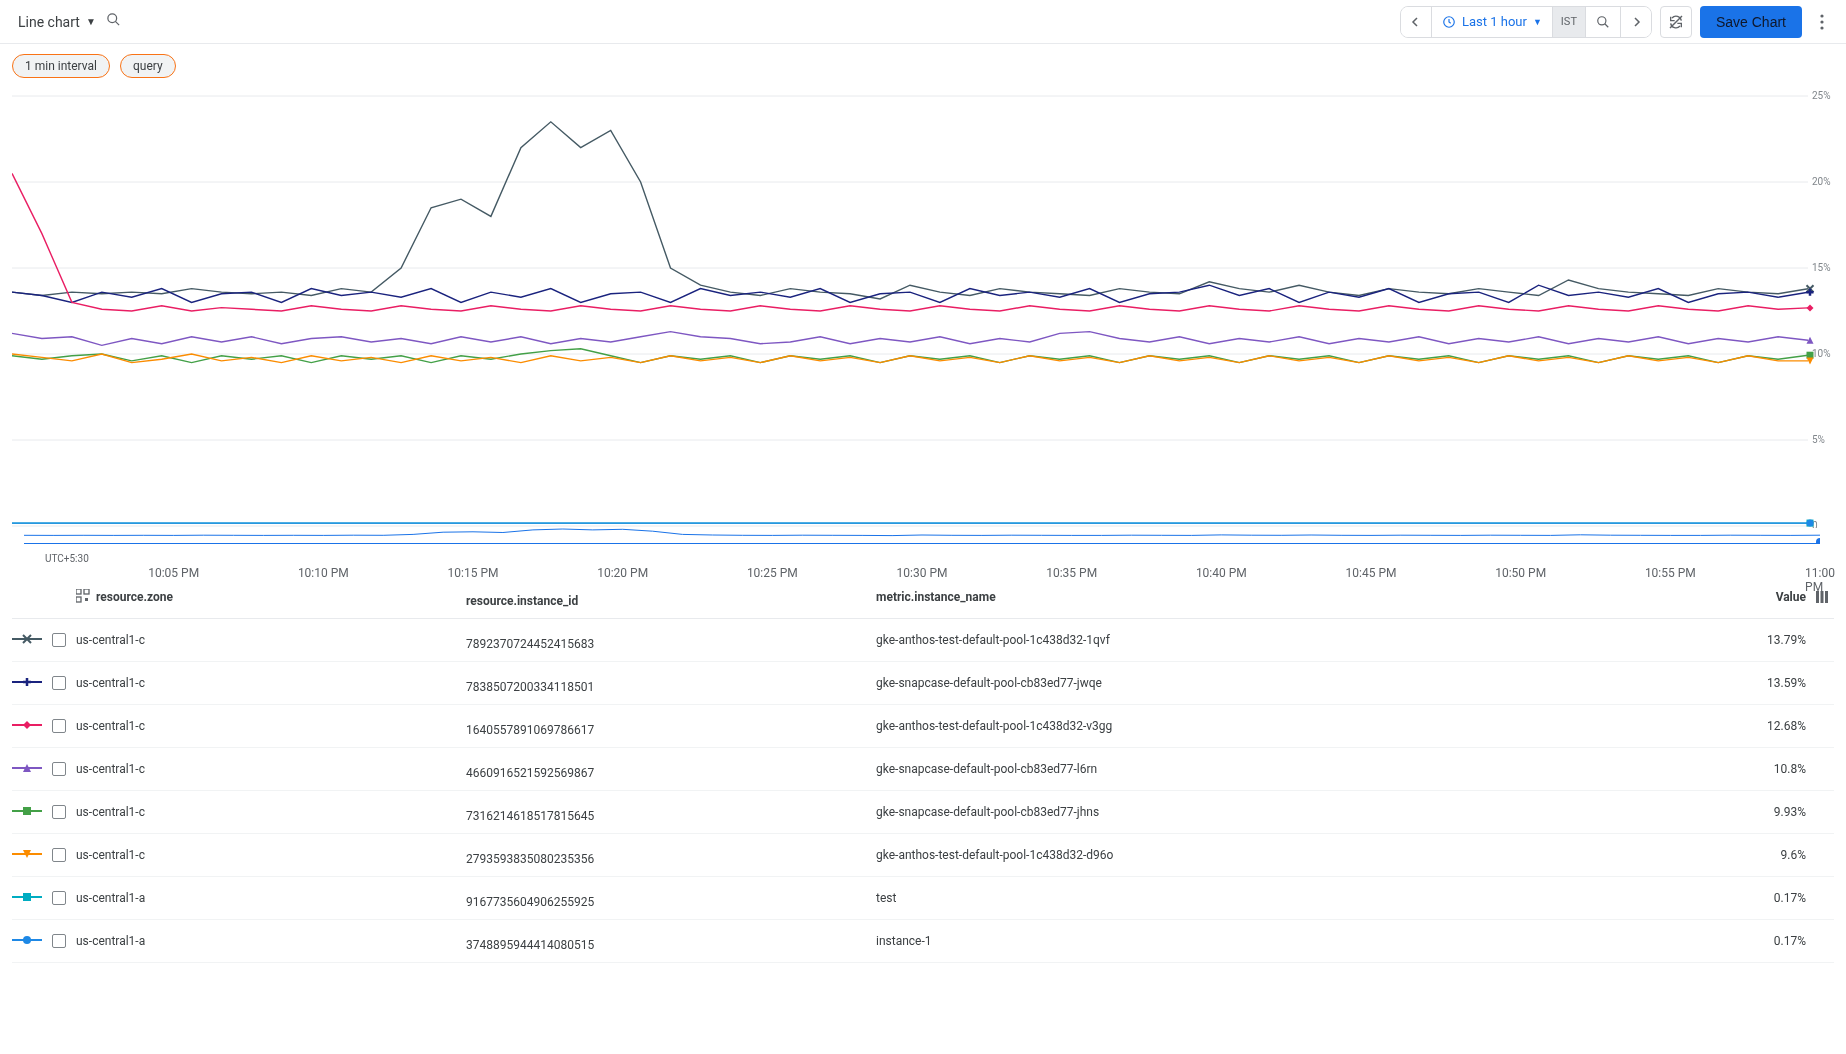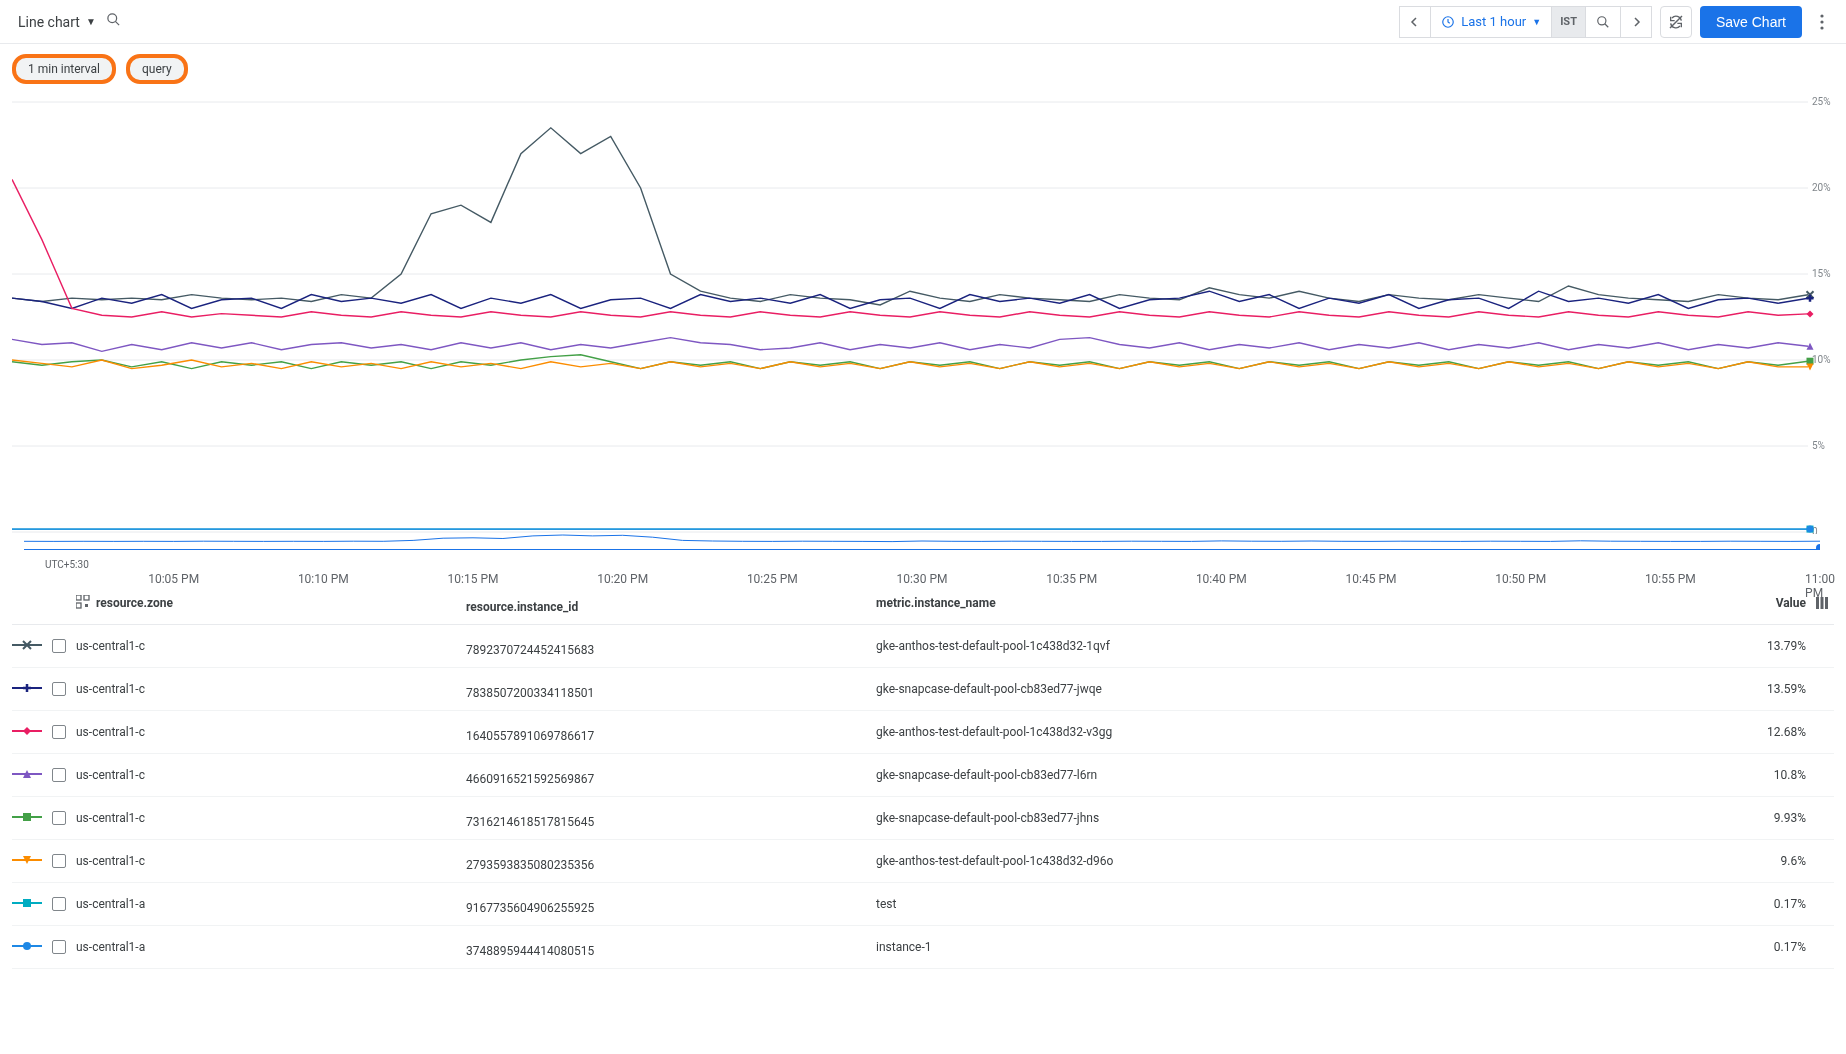--- a/index.html
+++ b/index.html
@@ -3,31 +3,31 @@
 <meta charset="utf-8">
 <style>
 * { box-sizing: border-box; margin: 0; padding: 0; }
 html, body { width: 1846px; font-family: 'Roboto', 'Helvetica Neue', Arial, sans-serif; font-size: 13px; color: #3c4043; background: #fff; }
 .toolbar { display: flex; align-items: center; justify-content: space-between; padding: 8px 12px; border-bottom: 1px solid #e8eaed; height: 44px; }
 .toolbar-left { display: flex; align-items: center; gap: 0; }
 .chart-type { display: flex; align-items: center; gap: 6px; font-size: 14px; color: #3c4043; cursor: pointer; padding: 4px 6px; }
 .chart-type .caret { font-size: 10px; }
 .search-icon { color: #5f6368; font-size: 15px; cursor: pointer; padding: 4px; }
 .toolbar-right { display: flex; align-items: center; gap: 8px; }
-.nav-group { display: flex; align-items: stretch; border: 1px solid #dadce0; border-radius: 0; overflow: hidden; height: 32px; }
+.nav-group { display: flex; align-items: stretch; border: 1px solid #dadce0; border-radius: 8px; overflow: hidden; height: 32px; }
 .nav-group > * { display: flex; align-items: center; justify-content: center; padding: 0 10px; border-right: 1px solid #dadce0; font-size: 13px; color: #5f6368; background: #fff; cursor: pointer; }
 .nav-group > *:last-child { border-right: none; }
 .nav-group .range-select { color: #1a73e8; gap: 6px; }
 .nav-group .range-select .clock { width: 14px; height: 14px; }
-.nav-group .tz { background: #e8eaed; color: #5f6368; font-size: 11px; font-weight: 700; padding: 0 8px; }
+.nav-group .tz { background: #e8eaed; color: #5f6368; font-size: 11px; font-weight: 400; padding: 0 8px; }
 .tool-btn { width: 32px; height: 32px; border: 1px solid #dadce0; border-radius: 4px; display: flex; align-items: center; justify-content: center; color: #5f6368; cursor: pointer; background: #fff; }
-.save-btn { height: 32px; padding: 0 16px; background: #1a73e8; color: #ffffff; border: none; border-radius: 4px; font-size: 14px; font-weight: 500; cursor: pointer; }
+.save-btn { height: 32px; padding: 0 16px; background: #1a73e8; color: #0f172a; border: none; border-radius: 4px; font-size: 14px; font-weight: 500; cursor: pointer; }
 .more-btn { width: 24px; height: 32px; display: flex; align-items: center; justify-content: center; color: #5f6368; cursor: pointer; }
 .breadcrumbs { display: flex; align-items: center; gap: 10px; padding: 10px 12px; }
-.chip { display: inline-flex; align-items: center; padding: 4px 12px; border-radius: 14px; background: #f1f3f4; color: #3c4043; font-size: 12px; border: 4px solid #f97316; cursor: pointer; }
+.chip { display: inline-flex; align-items: center; padding: 4px 12px; border-radius: 14px; background: #f1f3f4; color: #3c4043; font-size: 12px; border: 1px solid #f97316; cursor: pointer; }
 .chart-wrap { position: relative; margin: 0 12px; }
 .chart-svg { width: 1822px; height: 440px; display: block; }
 .grid-line { stroke: #e8eaed; stroke-width: 1; }
 .y-label { font-size: 10px; fill: #80868b; text-anchor: start; }
 .series-line { fill: none; stroke-width: 1.4; }
 .axis-row { position: relative; height: 24px; margin: 0 12px; display: flex; align-items: center; }
 .axis-row .tz-label { position: absolute; left: 0; font-size: 10px; color: #5f6368; margin-left: 21px; }
 .axis-tick { position: absolute; top: 20px; font-size: 12px; color: #5f6368; transform: translateX(-50%); }
 .mini-svg { width: 1796px; height: 16px; margin: 0 12px 2px 12px; display: block; }
 .legend-table { margin: 6px 12px 0 12px; }

